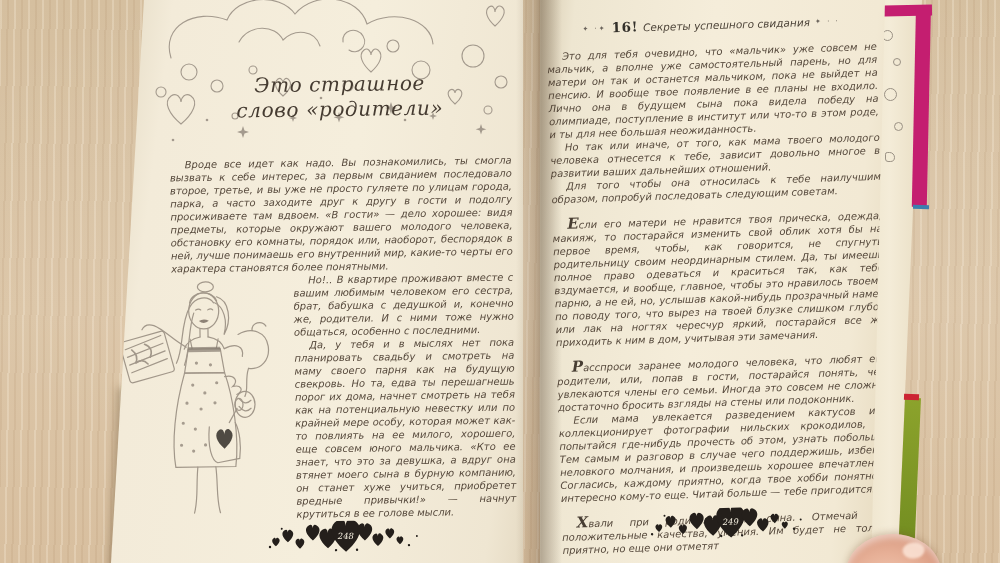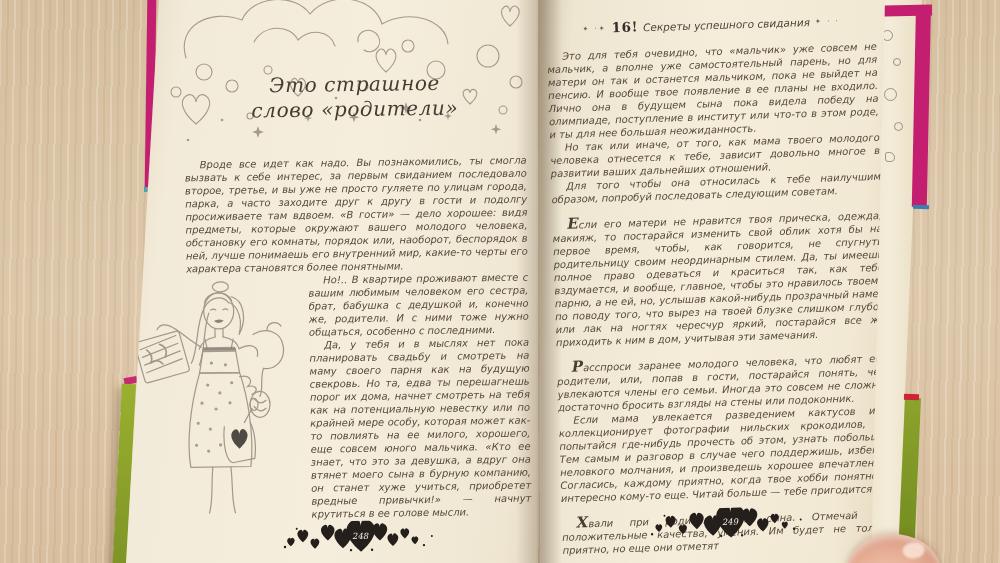--- a/index.html
+++ b/index.html
@@ -20,21 +20,21 @@
   .underpages-right{left:868px;top:0;width:54px;height:563px;background:linear-gradient(90deg,#efe6cf,#f4ecd8 40%,#e9dec4);clip-path:polygon(0 0,100% 0,55% 100%,0 100%);box-shadow:6px 2px 12px rgba(100,70,40,.35);}
   .mg-top-right-h{left:884px;top:5px;width:48px;height:11px;background:#c41e70;transform:rotate(-1deg);}
   .mg-top-right-v{left:916px;top:6px;width:15px;height:201px;background:#c41e70;transform:rotate(1.2deg);transform-origin:top center;}
   .blue-tick-right{left:913px;top:205px;width:16px;height:4px;background:#3c7fae;transform:rotate(1deg);}
   .green-right{left:905px;top:398px;width:16px;height:168px;background:linear-gradient(180deg,#8ca32c,#6f8a1f);transform:rotate(2.5deg);transform-origin:top center;}
   .red-tick-right{left:904px;top:394px;width:15px;height:6px;background:#cc2433;transform:rotate(2deg);}
   .doodle-circle{position:absolute;border:1px solid #9a9184;border-radius:50%;}
   
   .page{position:absolute;top:0;height:563px;}
   .page-left{
-    left:126px;width:412px;
+    left:111px;width:412px;
     clip-path:polygon(8% 0,100% 0,100% 100%,0 100%);
     background:linear-gradient(97deg,#cdc2ac 0%,#e9e0cb 5%,#f3ebd9 13%,#f5eedc 55%,#efe6d2 92%,#e6dbc4 100%);
   }
   .page-right{
     left:540px;width:345px;
     clip-path:polygon(0 0,100% 0,96% 100%,0 100%);
     background:linear-gradient(95deg,#d8ccb2 0%,#eee6d1 9%,#f5edda 45%,#f2e9d4 86%,#e6dabf 100%);
     box-shadow:4px 0 8px rgba(90,70,45,.3);
   }
   .gutter-shadow{position:absolute;left:516px;top:0;width:46px;height:563px;pointer-events:none;

